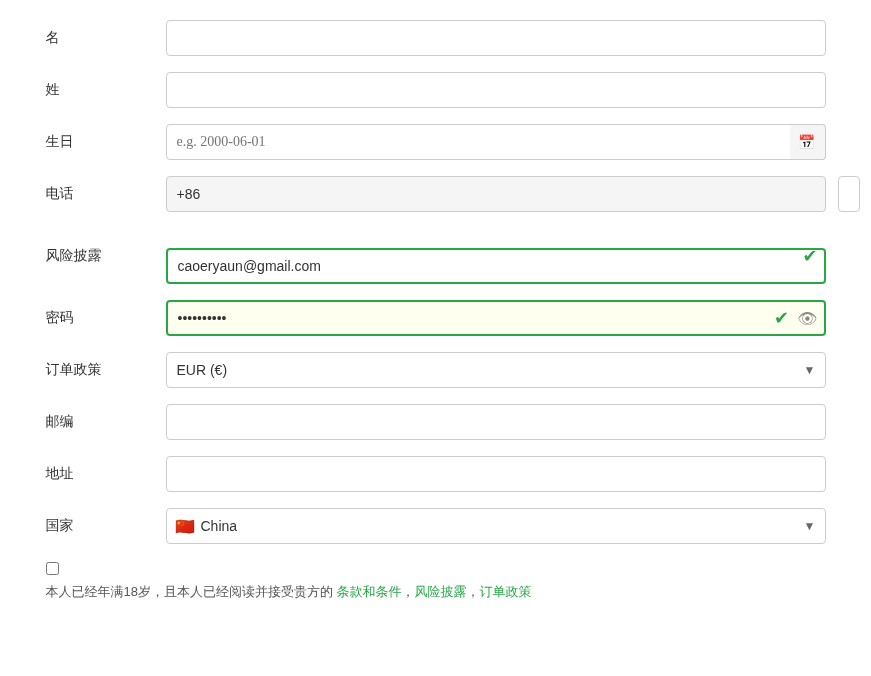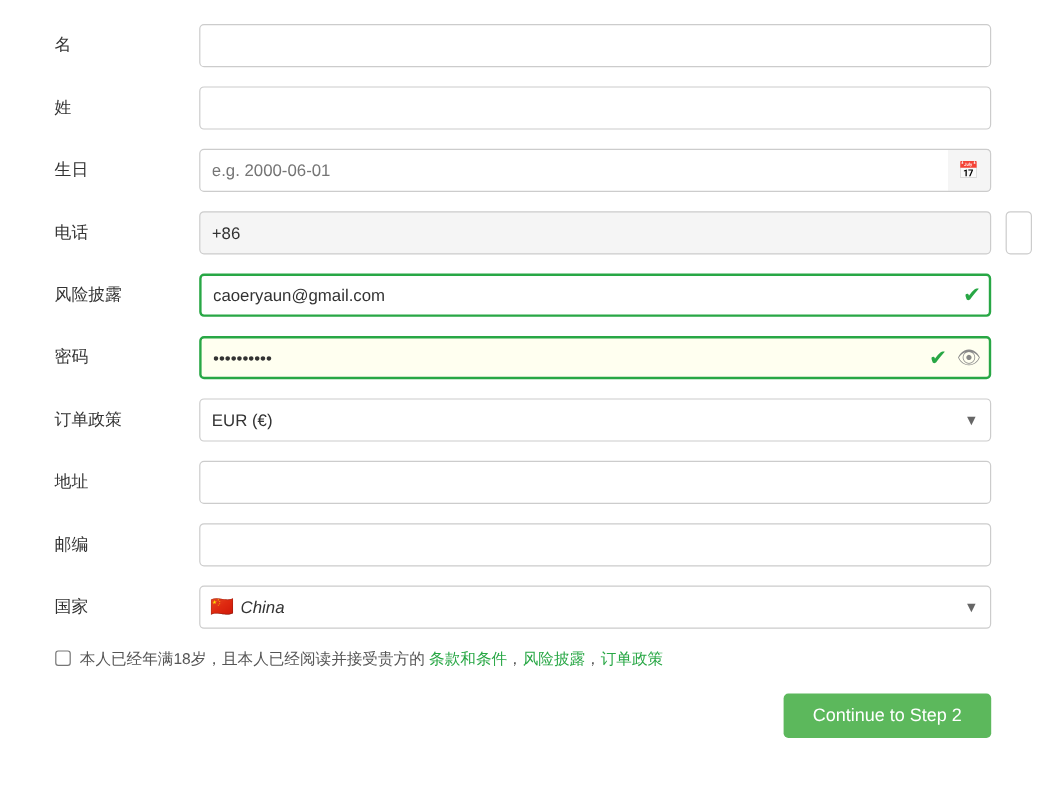--- a/index.html
+++ b/index.html
@@ -118,20 +118,21 @@
     }
     
     .email-field {
       border: 2px solid #28a745 !important;
     }
     .email-wrapper {
       position: relative;
     }
     .email-wrapper input {
       padding-right: 36px;
+      margin-top: 20px;
     }
     
     .password-field {
       background-color: #fffff0 !important;
       border: 2px solid #28a745 !important;
       padding-right: 70px !important;
     }
     .password-icons {
       position: absolute;
       right: 8px;
@@ -195,20 +196,21 @@
     }
     
     .terms-row {
       display: flex;
       align-items: flex-start;
       margin-bottom: 20px;
       padding-left: 0;
       font-size: 13px;
       color: #555;
       gap: 8px;
+      flex-direction: column;
     }
     .terms-row input[type="checkbox"] {
       margin-top: 2px;
       flex-shrink: 0;
     }
     .terms-link {
       color: #28a745;
       text-decoration: none;
     }
     
@@ -244,21 +246,21 @@
     <div class="form-label">姓</div>
     <div class="form-field">
       <input type="text" style="">
     </div>
   </div>
 
   <div class="form-row">
     <div class="form-label">生日</div>
     <div class="form-field">
       <div class="birthday-wrapper">
-        <input type="text" placeholder="e.g. 2000-06-01" style="padding-right: 40px;">
+        <input type="text" placeholder="e.g. 2000-06-01" style="padding-right: 40px; font-family: Liberation Serif, serif;">
         <button class="calendar-btn">
           <span>📅</span>
         </button>
       </div>
     </div>
   </div>
 
   <div class="form-row">
     <div class="form-label">电话</div>
     <div class="form-field">
@@ -302,57 +304,54 @@
           <option>GBP (£)</option>
           <option>JPY (¥)</option>
           <option>CNY (¥)</option>
         </select>
         <span class="select-arrow">▼</span>
       </div>
     </div>
   </div>
 
   <div class="form-row">
+    <div class="form-label">邮编</div>
+    <div class="form-field">
+      <input type="text" style="">
+    </div>
+  </div>
+
+  <div class="form-row">
     <div class="form-label">地址</div>
-    <div class="form-field">
-      <input type="text" style="">
-    </div>
-  </div>
-
-  <div class="form-row">
-    <div class="form-label">邮编</div>
     <div class="form-field">
       <input type="text" style="">
     </div>
   </div>
 
 
   <div class="form-row">
     <div class="form-label">国家</div>
     <div class="form-field">
       <div class="country-wrapper select-wrapper">
         <span class="country-flag">🇨🇳</span>
-        <select style="padding-left:34px;font-style:italic;">
+        <select style="padding-left:34px;">
           <option>China</option>
           <option>United States</option>
           <option>United Kingdom</option>
           <option>Germany</option>
           <option>France</option>
           <option>Japan</option>
         </select>
         <span class="select-arrow">▼</span>
       </div>
     </div>
   </div>
 
   <div class="terms-row">
     <input type="checkbox" style="">
     <span>
       <span>本人已经年满18岁，且本人已经阅读并接受贵方的</span>
       <a href="#" class="terms-link">条款和条件</a><span>，</span><a href="#" class="terms-link">风险披露</a><span>，</span><a href="#" class="terms-link">订单政策</a>
     </span>
   </div>
 
-  <div class="button-row">
-    <button class="continue-btn">Continue to Step 2</button>
-  </div>
 
 </div>
 
 </body></html>

